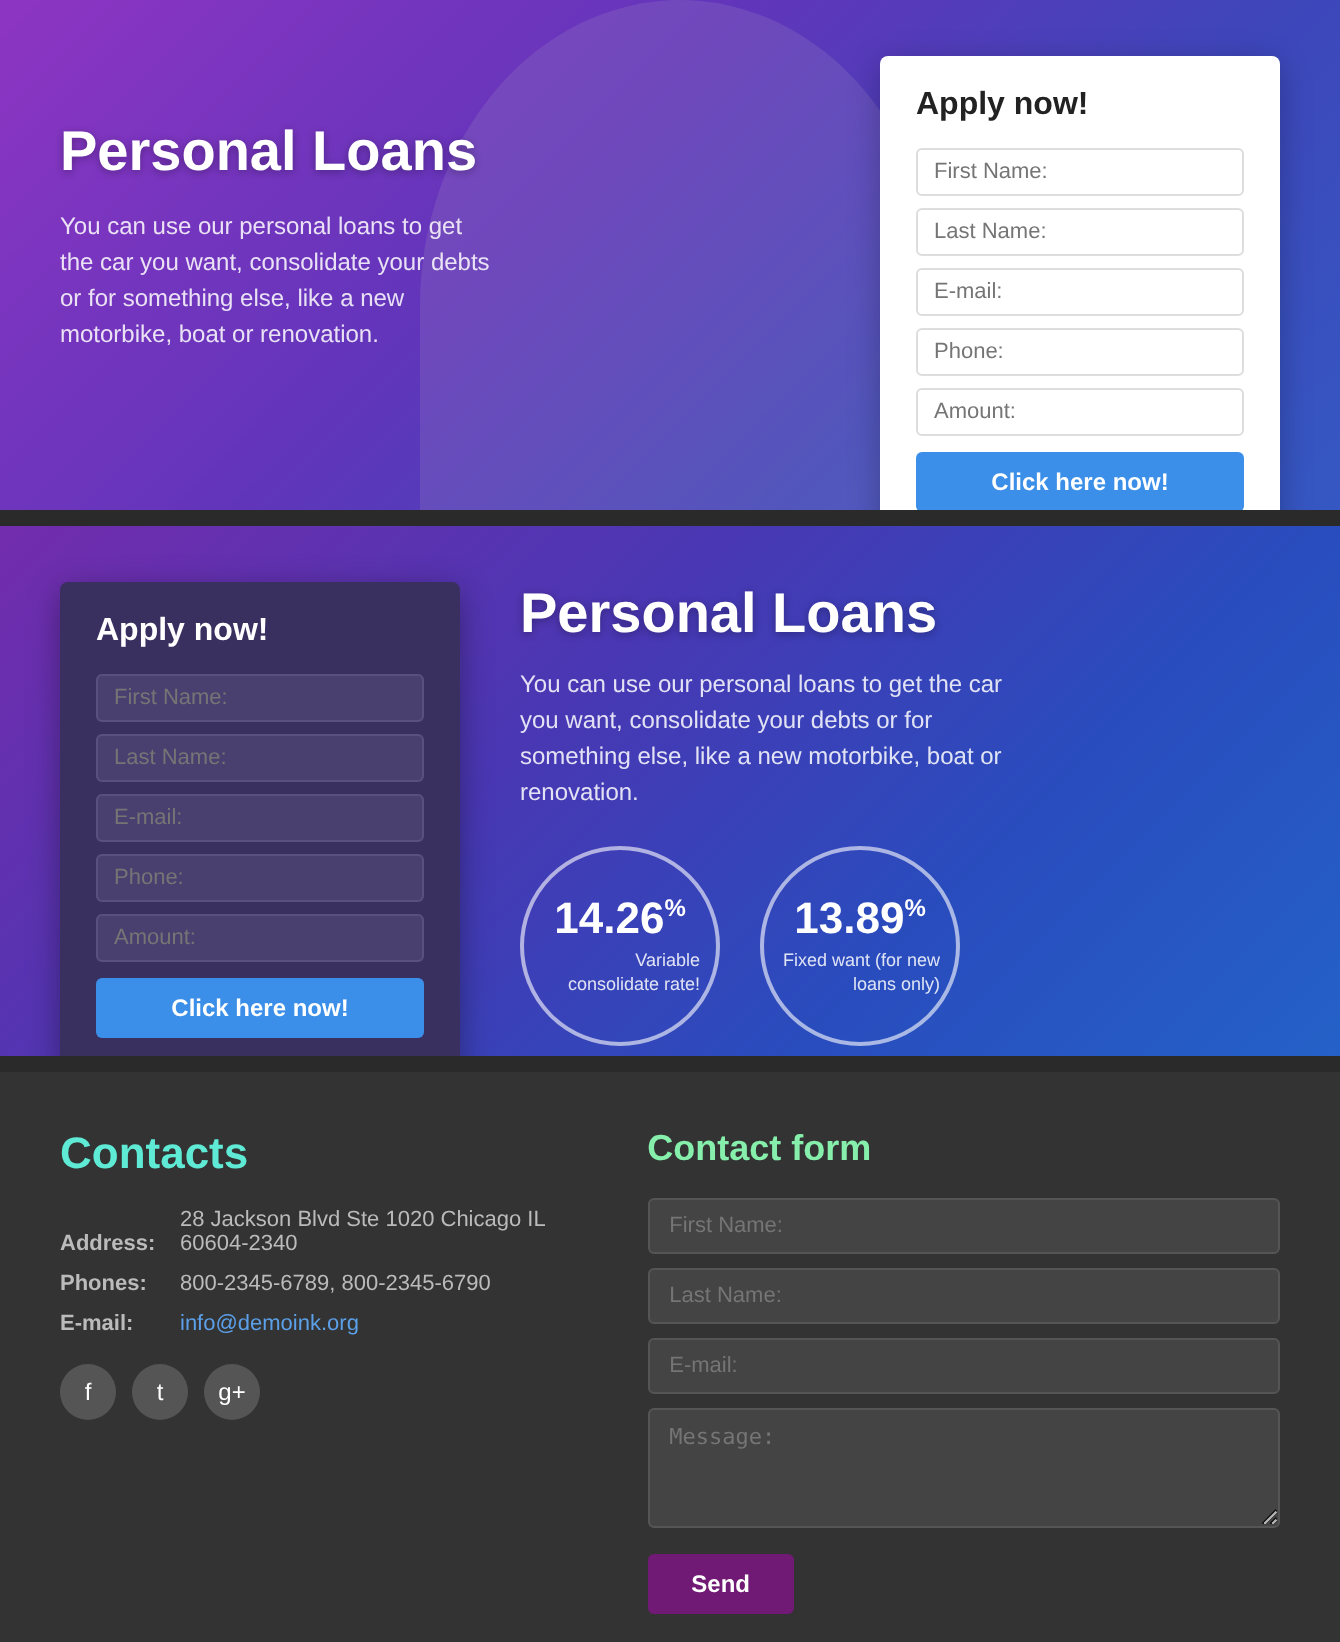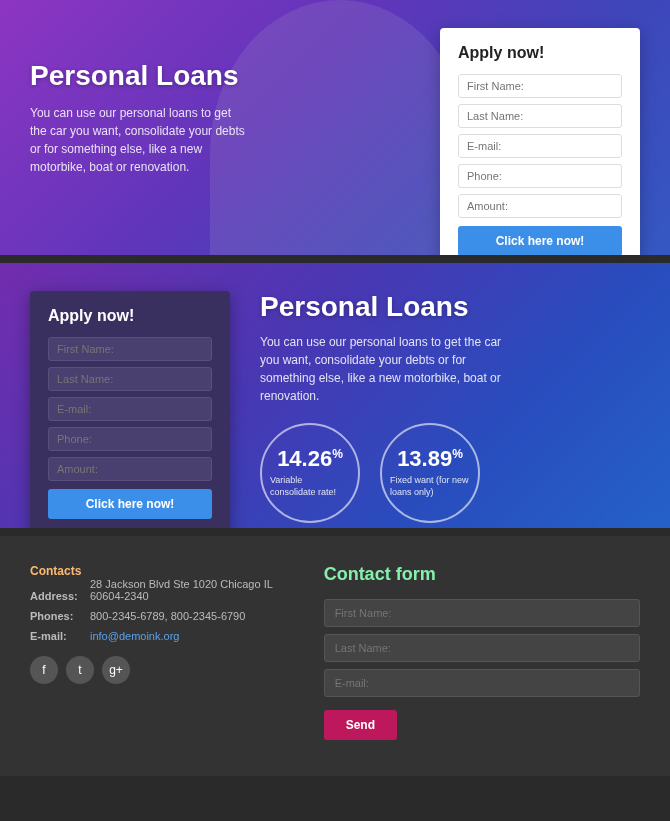--- a/index.html
+++ b/index.html
@@ -167,21 +167,21 @@
     }
     .rate-circle {
       width: 100px;
       height: 100px;
       border-radius: 50%;
       border: 2px solid rgba(255,255,255,0.6);
       display: flex;
       flex-direction: column;
       align-items: center;
       justify-content: center;
-      text-align: left;
+      text-align: right;
       padding: 8px;
     }
     .rate-circle .rate-num {
       font-size: 22px;
       font-weight: bold;
       color: #fff;
       line-height: 1;
     }
     .rate-circle .rate-num sup {
       font-size: 12px;
@@ -197,23 +197,24 @@
     .section3 {
       background: #333;
       padding: 28px 30px 36px;
       display: flex;
       gap: 30px;
     }
     .contacts-col {
       flex: 1;
     }
     .contacts-col h3 {
-      color: #fdba74;
-      font-size: 12px;
-      font-weight: bold;
+      color: #5eead4;
+      font-size: 22px;
+      font-weight: bold;
+      margin-bottom: 14px;
     }
     .contact-row {
       display: flex;
       margin-bottom: 8px;
       font-size: 11px;
       align-items: flex-end;
     }
     .contact-row .label {
       color: #bbb;
       min-width: 60px;
@@ -263,21 +264,21 @@
       font-size: 11px;
       color: #ccc;
       margin-bottom: 7px;
       outline: none;
     }
     .contact-form-col textarea {
       height: 60px;
       resize: vertical;
     }
     .send-btn {
-      background: #be185d;
+      background: #701a75;
       color: #fff;
       border: none;
       border-radius: 3px;
       padding: 8px 22px;
       font-size: 12px;
       font-weight: bold;
       cursor: pointer;
       margin-top: 6px;
     }
   </style>
@@ -352,15 +353,16 @@
       <div class="social-icon">f</div>
       <div class="social-icon">t</div>
       <div class="social-icon">g+</div>
     </div>
   </div>
   <div class="contact-form-col">
     <h3>Contact form</h3>
     <input type="text" placeholder="First Name:" style="">
     <input type="text" placeholder="Last Name:" style="">
     <input type="email" placeholder="E-mail:" style="">
+    <textarea placeholder="Message:" style=""></textarea>
     <button class="send-btn">Send</button>
   </div>
 </div>
 
 </body></html>

